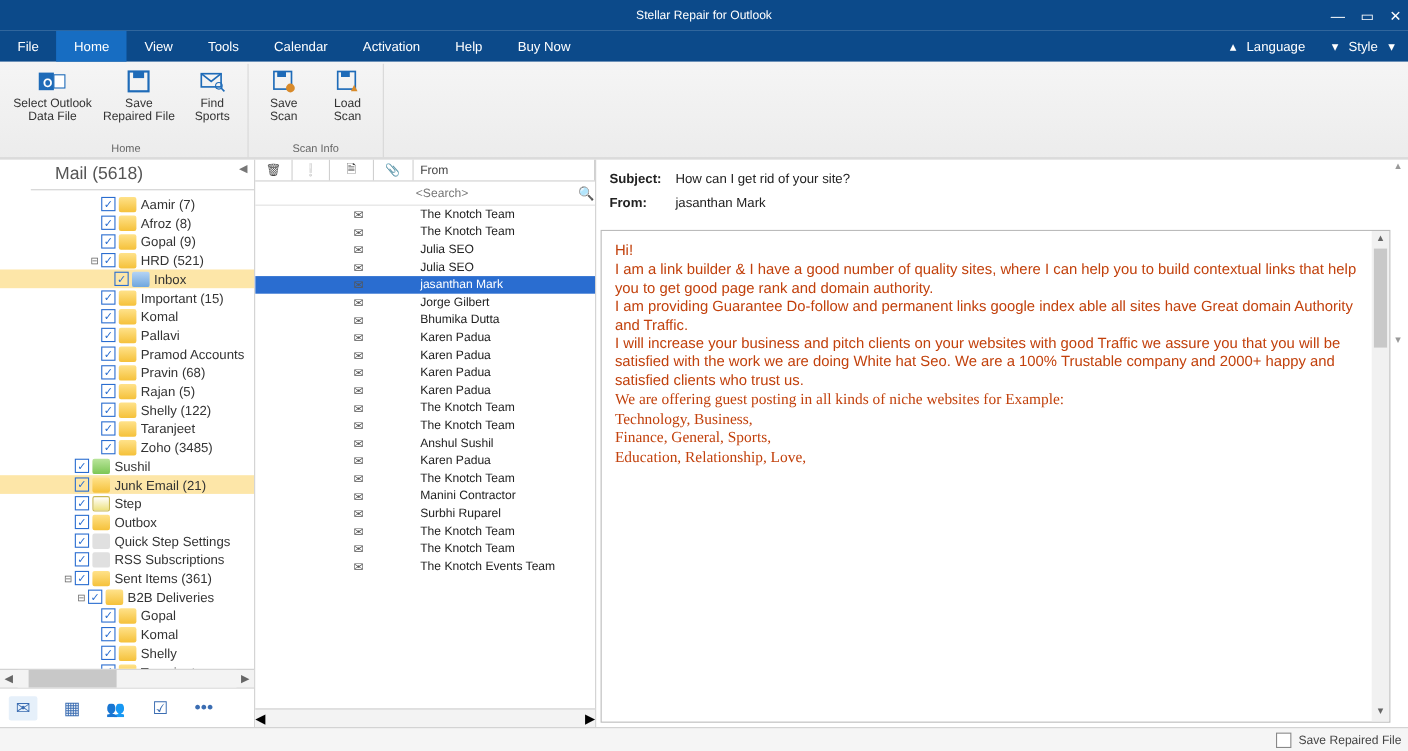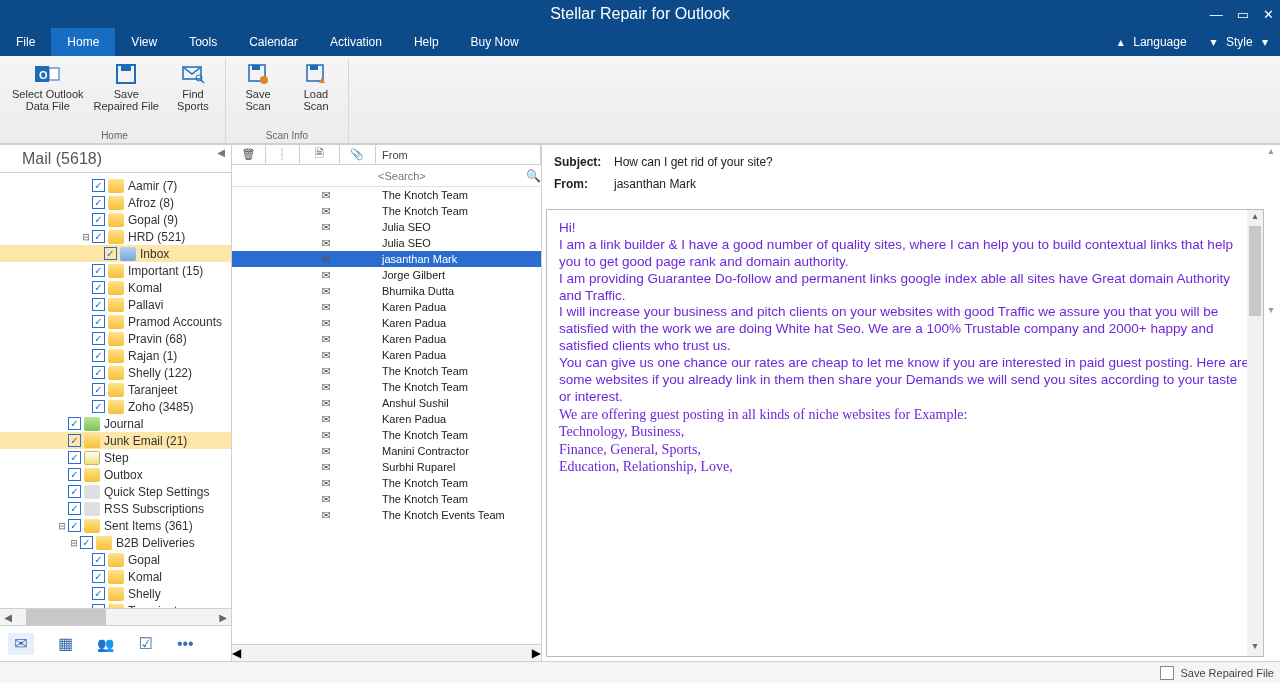--- a/index.html
+++ b/index.html
@@ -1,36 +1,36 @@
 <!DOCTYPE html>
 <html><head>
 <meta charset="utf-8">
 <style>
 * { margin: 0; padding: 0; box-sizing: border-box; font-family: 'Segoe UI', Tahoma, sans-serif; }
 body { width: 1280px; height: 683px; overflow: hidden; background: #fff; display: flex; flex-direction: column; font-size: 12px; }
 .titlebar { height: 28px; background: #0c4a8a; color: #fff; display: flex; align-items: center; justify-content: center; position: relative; }
-.titlebar-title { font-size: 16px; }
+.titlebar-title { font-size: 11px; }
 .titlebar-ctrls { position: absolute; right: 6px; top: 0; display: flex; gap: 14px; height: 100%; align-items: center; }
 .titlebar-ctrls span { cursor: pointer; font-size: 13px; }
 .menubar { height: 28px; background: #0c4a8a; color: #fff; display: flex; align-items: stretch; font-size: 12px; position: relative; }
 .menubar .tab { padding: 0 16px; display: flex; align-items: center; cursor: pointer; }
 .menubar .tab.active { background: #176dc2; }
 .menubar .right-items { position: absolute; right: 6px; display: flex; align-items: center; height: 100%; gap: 6px; }
 .menubar .right-items span { padding: 0 6px; cursor: pointer; }
 .ribbon { height: 88px; background: linear-gradient(#f5f5f5,#ececec); border-bottom: 1px solid #d0d0d0; display: flex; padding: 2px 4px 0; }
 .ribbon-group { display: flex; flex-direction: column; justify-content: flex-start; border-right: 1px solid #d8d8d8; padding: 2px 4px 0; }
 .ribbon-btns { display: flex; gap: 2px; }
 .ribbon-btn { display: flex; flex-direction: column; align-items: center; padding: 2px 4px; cursor: pointer; min-width: 56px; }
 .ribbon-btn .icon { width: 28px; height: 24px; display: flex; align-items: center; justify-content: center; margin-bottom: 2px; }
 .ribbon-btn .lbl { font-size: 11px; text-align: center; line-height: 12px; color: #333; }
 .ribbon-group .group-lbl { font-size: 10px; text-align: center; color: #666; margin-top: auto; padding: 0 0 2px; }
 
 .content { flex: 1; display: flex; overflow: hidden; border-top: 1px solid #d0d0d0; }
 .left-pane { width: 232px; border-right: 1px solid #d0d0d0; display: flex; flex-direction: column; }
-.left-head { height: 28px; border-bottom: 1px solid #d0d0d0; display: flex; align-items: center; padding: 0 22px; font-size: 16px; color: #555; position: relative; }
+.left-head { height: 28px; border-bottom: 1px solid #d0d0d0; display: flex; align-items: center; padding: 0 22px; font-size: 16px; color: #555; position: relative; margin-left: 28px; }
 .left-head .chev { position: absolute; right: 6px; top: 2px; color: #777; font-size: 10px; cursor: pointer; }
 .tree { flex:1; overflow: hidden; padding: 4px 0; font-size: 12px; color: #333; position: relative; }
 .tree-inner { position:absolute; left:0; right:0; }
 .tree-item { display: flex; align-items: center; height: 17px; white-space: nowrap; cursor: pointer; padding-right: 4px; }
 .tree-item .sp { display: inline-block; }
 .tree-item .exp { width: 12px; color: #666; font-size: 9px; text-align:center; display: inline-block; }
 .tree-item .cb { width: 13px; height: 13px; border: 1px solid #2a6dd0; display: inline-flex; align-items: center; justify-content: center; color: #2a6dd0; font-size: 10px; margin-right: 3px; }
 .tree-item .ficon { width: 16px; height: 14px; margin-right: 4px; display: inline-block; }
 .folder-yellow { background: linear-gradient(#ffe28a,#f5c13a); border-radius: 2px; }
 .folder-blue { background: linear-gradient(#b5d4f5,#6fa6de); border-radius: 2px; }
@@ -60,21 +60,21 @@
 .mail-row .env { width: 40px; display:flex; justify-content:center; color:#555; margin-left: 74px; }
 .mail-row .from { margin-left: 36px; }
 .mail-row.sel { background:#2a6dd0; color:#fff; }
 .mid-scroll { height: 17px; border-top:1px solid #d0d0d0; display:flex; align-items:center; background:#f3f3f3; }
 
 .preview { flex:1; display:flex; flex-direction:column; }
 .pv-hdr { padding: 10px 12px 6px; font-size: 12px; color:#222; position:relative; }
 .pv-row { display:flex; margin-bottom: 8px; align-items: flex-end; }
 .pv-row .k { width: 60px; font-weight: bold; }
 .pv-body-wrap { flex:1; border:1px solid #bbb; margin: 4px 16px 4px 4px; overflow:hidden; position:relative; }
-.pv-body { padding: 10px 12px; font-size: 13.5px; font-family: Arial, sans-serif; line-height: 1.25; color:#6d28d9; }
+.pv-body { padding: 10px 12px; font-size: 13.5px; font-family: Arial, sans-serif; line-height: 1.25; color:#c2410c; }
 .pv-body ul { margin: 14px 0 14px 60px; }
 .pv-body ul li { font-weight:bold; }
 .pv-body .serif { font-family: 'Times New Roman', serif; font-size: 14px; }
 .pv-vscroll { position:absolute; right:0; top:0; bottom:0; width:16px; background:#f1f1f1; display:flex; flex-direction:column; align-items:center; }
 .pv-vscroll .arr { height:16px; font-size:10px; color:#666; cursor:pointer; }
 .pv-vscroll .track { flex:1; width:100%; position:relative; }
 .pv-vscroll .thumb { position:absolute; top:0; left:2px; right:2px; height:90px; background:#c8c8c8; }
 
 .preview .outer-vs { position:absolute; right:2px; top:0; height: 170px; width:14px; display:flex; flex-direction:column; align-items:center; color:#999;}
 .preview .outer-vs span { font-size:10px; }
@@ -256,21 +256,21 @@
             <span class="exp"></span>
             <span class="cb">✓</span>
             <span class="ficon folder-yellow"></span>
             <span class="txt">Pravin (68)</span>
           </div>
           <div class="tree-item">
             <span class="sp" style="width:80px"></span>
             <span class="exp"></span>
             <span class="cb">✓</span>
             <span class="ficon folder-yellow"></span>
-            <span class="txt">Rajan (1)</span>
+            <span class="txt">Rajan (5)</span>
           </div>
           <div class="tree-item">
             <span class="sp" style="width:80px"></span>
             <span class="exp"></span>
             <span class="cb">✓</span>
             <span class="ficon folder-yellow"></span>
             <span class="txt">Shelly (122)</span>
           </div>
           <div class="tree-item">
             <span class="sp" style="width:80px"></span>
@@ -284,21 +284,21 @@
             <span class="exp"></span>
             <span class="cb">✓</span>
             <span class="ficon folder-yellow"></span>
             <span class="txt">Zoho (3485)</span>
           </div>
           <div class="tree-item">
             <span class="sp" style="width:56px"></span>
             <span class="exp"></span>
             <span class="cb">✓</span>
             <span class="ficon folder-green"></span>
-            <span class="txt">Journal</span>
+            <span class="txt">Sushil</span>
           </div>
           <div class="tree-item sel">
             <span class="sp" style="width:56px"></span>
             <span class="exp"></span>
             <span class="cb">✓</span>
             <span class="ficon folder-yellow"></span>
             <span class="txt">Junk Email (21)</span>
           </div>
           <div class="tree-item">
             <span class="sp" style="width:56px"></span>
@@ -507,21 +507,20 @@
           <span>▴</span>
           <span style="margin-top:auto">▾</span>
         </div>
     </div>
     <div class="pv-body-wrap">
       <div class="pv-body">
         <div>Hi!</div>
         <div>I am a link builder &amp; I have a good number of quality sites, where I can help you to build contextual links that help you to get good page rank and domain authority.</div>
         <div>I am providing Guarantee Do-follow and permanent links google index able all sites have Great domain Authority and Traffic.</div>
         <div>I will increase your business and pitch clients on your websites with good Traffic we assure you that you will be satisfied with the work we are doing White hat Seo. We are a 100% Trustable company and 2000+ happy and satisfied clients who trust us.</div>
-        <div>You can give us one chance our rates are cheap to let me know if you are interested in paid guest posting. Here are some websites if you already link in them then share your Demands we will send you sites according to your taste or interest.</div>
         <div class="serif">We are offering guest posting in all kinds of niche websites for Example:</div>
         <div class="serif">Technology, Business,</div>
         <div class="serif">Finance, General, Sports,</div>
         <div class="serif">Education, Relationship, Love,</div>
       </div>
       <div class="pv-vscroll">
         <div class="arr">▴</div>
           <div class="track">
             <div class="thumb"></div>
           </div>

